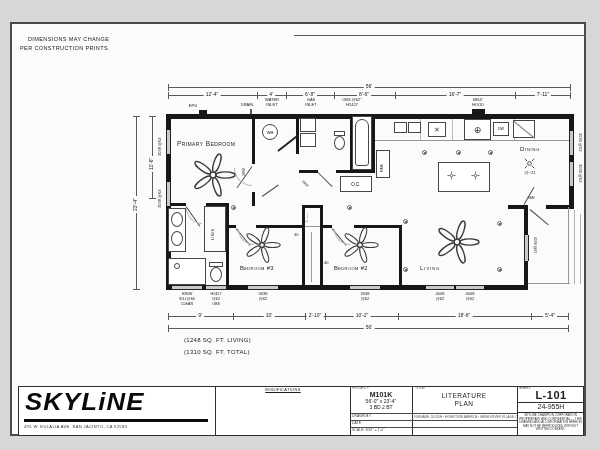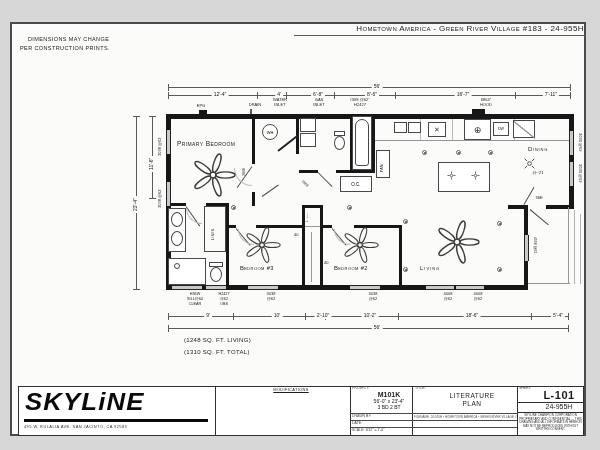--- a/index.html
+++ b/index.html
@@ -2,21 +2,21 @@
 <html><head>
 <meta charset="utf-8">
 <style>
   html,body{margin:0;padding:0;background:#d7d7d7;}
   #page{position:relative;width:600px;height:450px;background:#d7d7d7;overflow:hidden;
         font-family:"Liberation Sans","DejaVu Sans",sans-serif;}
   #sheet{position:absolute;left:10px;top:22px;width:576px;height:414px;background:#fbfbfa;
          border:2px solid #4a4a4a;box-sizing:border-box;}
   .lbl{position:absolute;font-size:4px;line-height:1.12;color:#1c1c1c;white-space:nowrap;}
   .sc{font-variant:small-caps;letter-spacing:.4px;}
-  .cx{transform:translateX(-50%);margin-left:8px;}
+  .cx{transform:translateX(-50%);}
   .r-90{transform:rotate(-90deg);transform-origin:0 0;}
   .r90{transform:rotate(90deg);transform-origin:0 0;}
   .bg{background:#fbfbfa;padding:0 2px;}
   .wall{position:absolute;background:#171717;}
   .thin{position:absolute;background:#969696;}
   .box{position:absolute;border:1px solid #474747;background:#fff;box-sizing:border-box;}
   .cbx{display:flex;align-items:center;justify-content:center;}
   .door{position:absolute;height:1px;background:#4f4f4f;transform-origin:0 50%;}
   .arc{position:absolute;border:1px solid #bdbdbd;border-top:none;border-right:none;
        border-bottom-left-radius:100%;box-sizing:border-box;}
@@ -31,21 +31,20 @@
   .tbrow{position:absolute;border-top:1px solid #4a4a4a;box-sizing:border-box;overflow:hidden;}
 </style>
 </head>
 <body>
 
 <div id="page">
   <div id="sheet"></div>
 
   <div class="lbl sc" style="left:28px;top:36px;font-size:5.5px;">DIMENSIONS MAY CHANGE</div>
   <div class="lbl sc" style="left:20px;top:45px;font-size:5.5px;">PER CONSTRUCTION PRINTS.</div>
-  <div class="lbl sc" style="left:292px;top:25px;width:292px;text-align:right;font-size:8px;letter-spacing:.4px;">Hometown America - Green River Village #183 - 24-955H</div>
   <div class="dim" style="left:294px;top:35px;width:292px;height:1px;"></div>
 
   <div class="dim" style="left:168px;top:87px;width:403px;height:1px;"></div>
   <div class="tick" style="left:168px;top:84px;width:1px;height:7px;"></div>
   <div class="tick" style="left:570px;top:84px;width:1px;height:7px;"></div>
   <div class="lbl cx bg" style="left:369px;top:84px;font-size:5px;">56'</div>
 
   <div class="dim" style="left:168px;top:95px;width:403px;height:1px;"></div>
   <div class="tick" style="left:168px;top:92px;width:1px;height:7px;"></div>
   <div class="tick" style="left:257px;top:92px;width:1px;height:7px;"></div>

